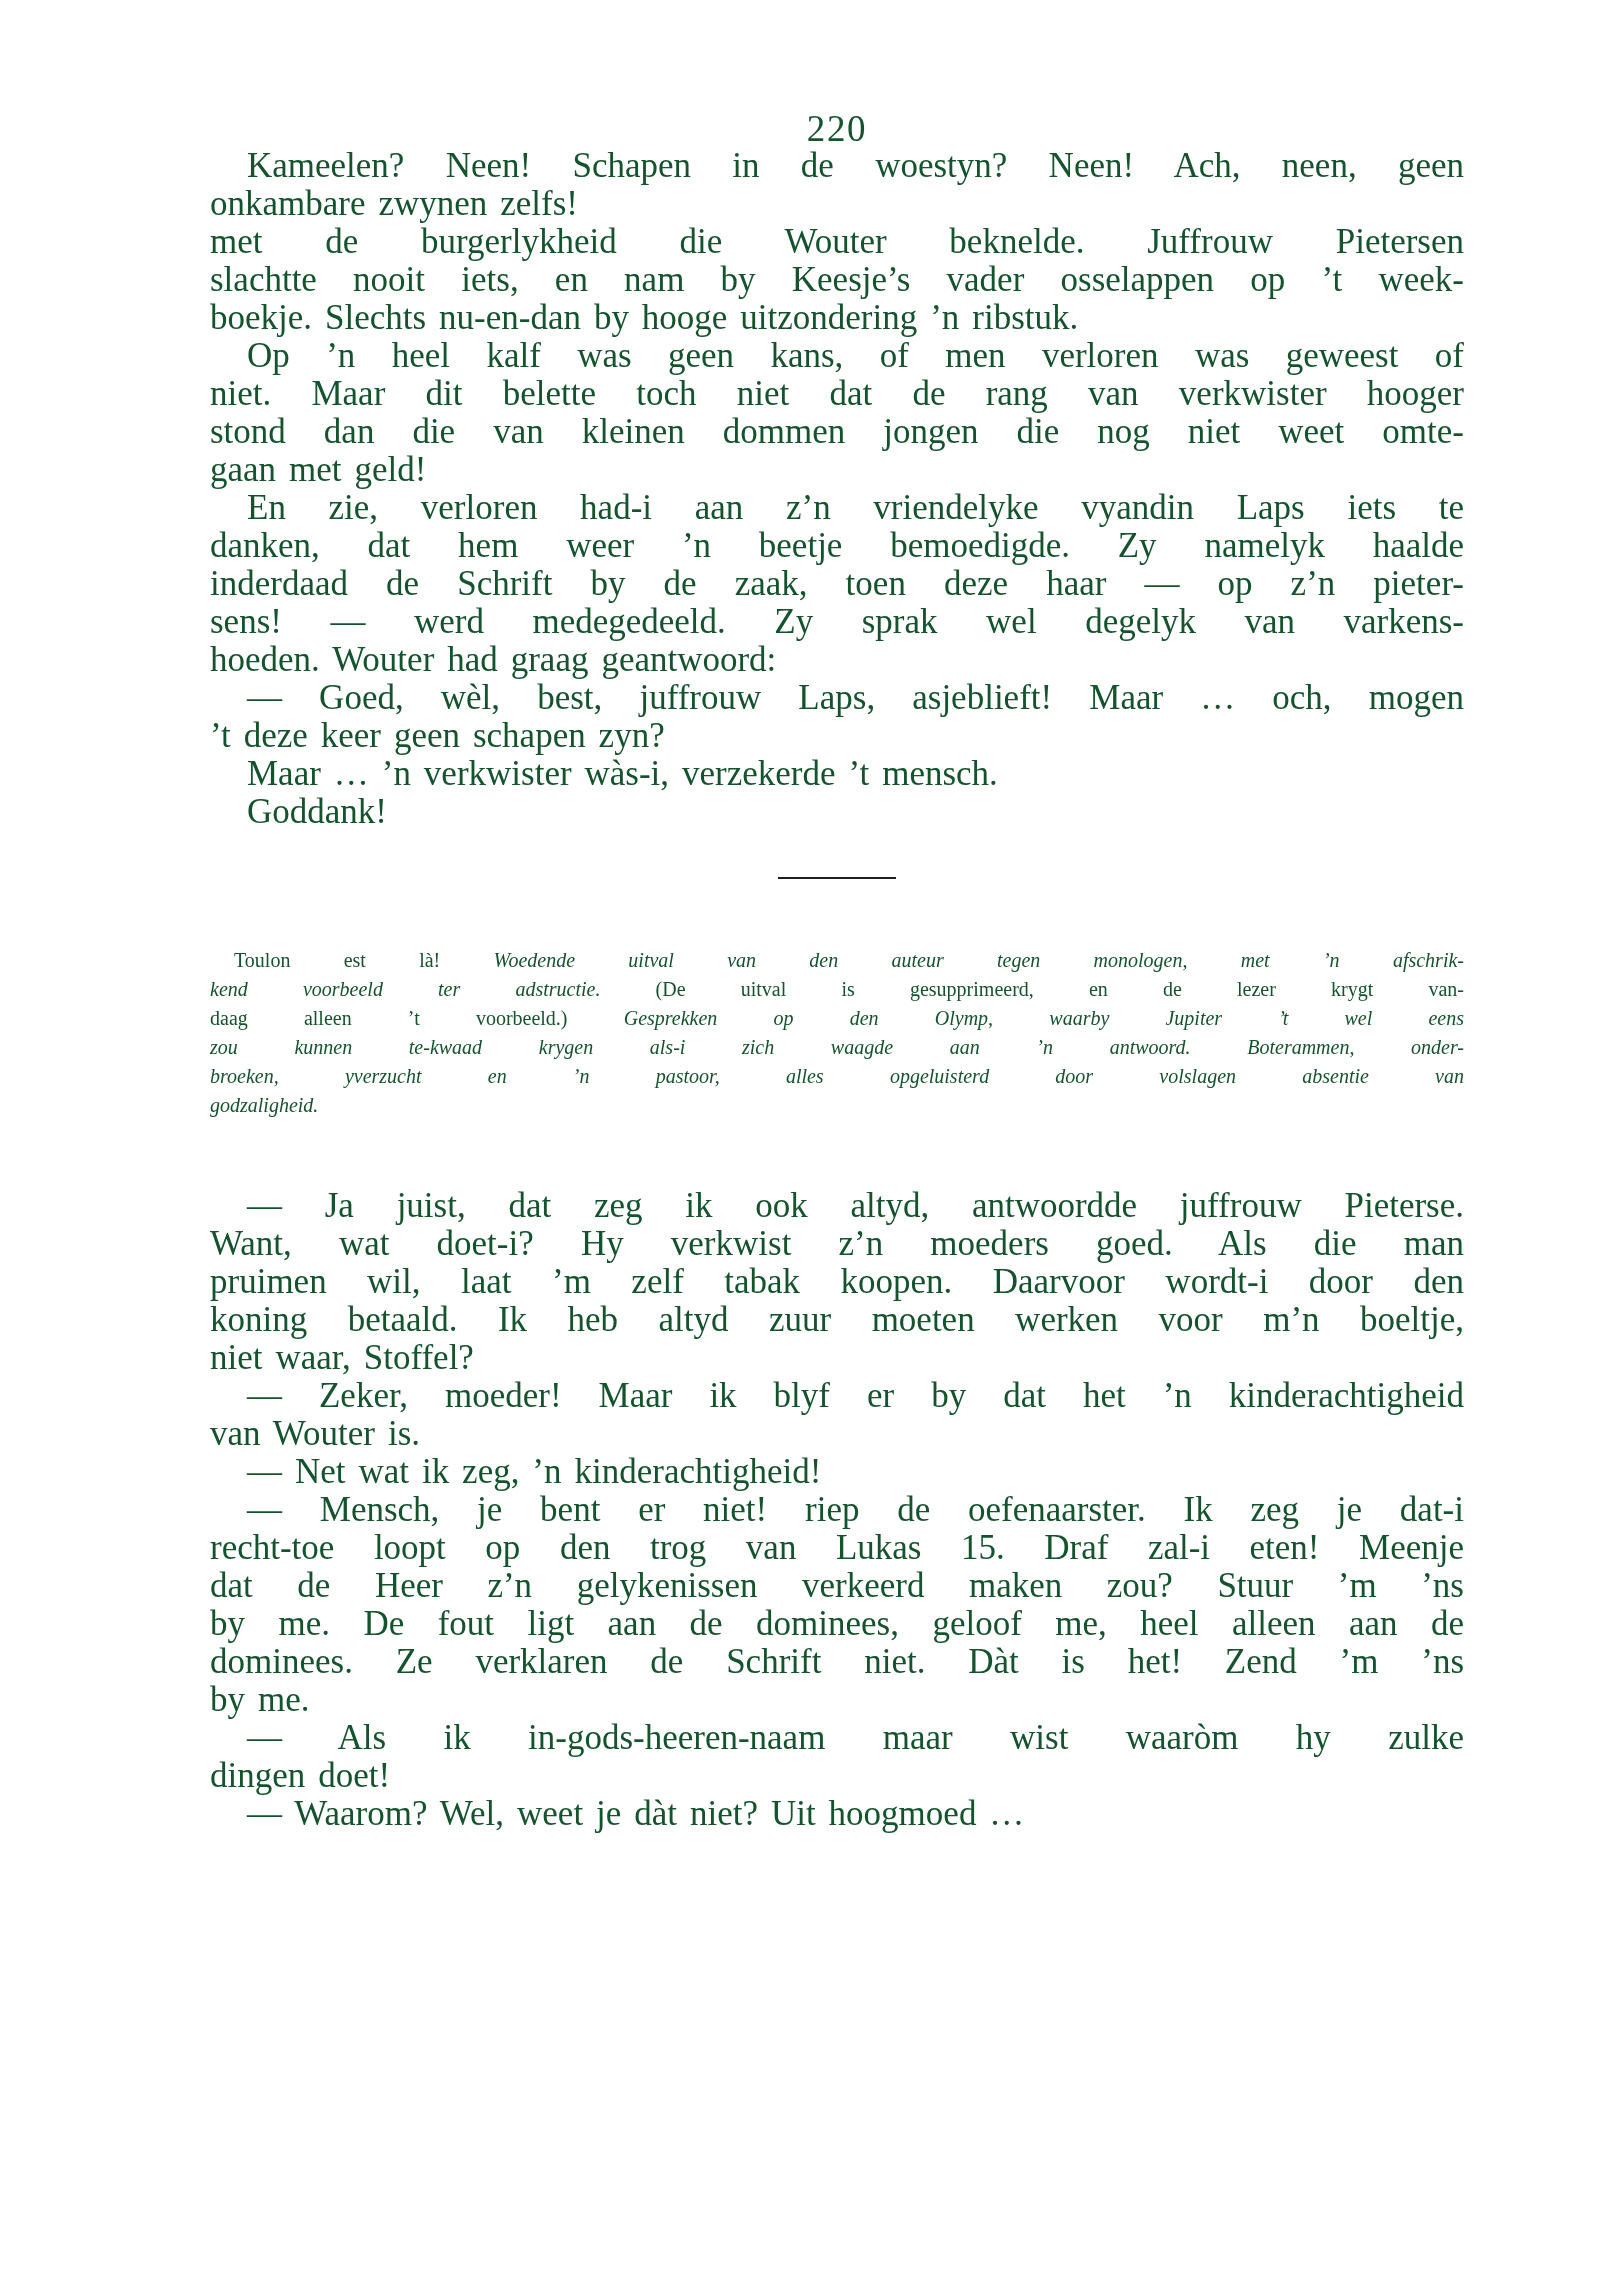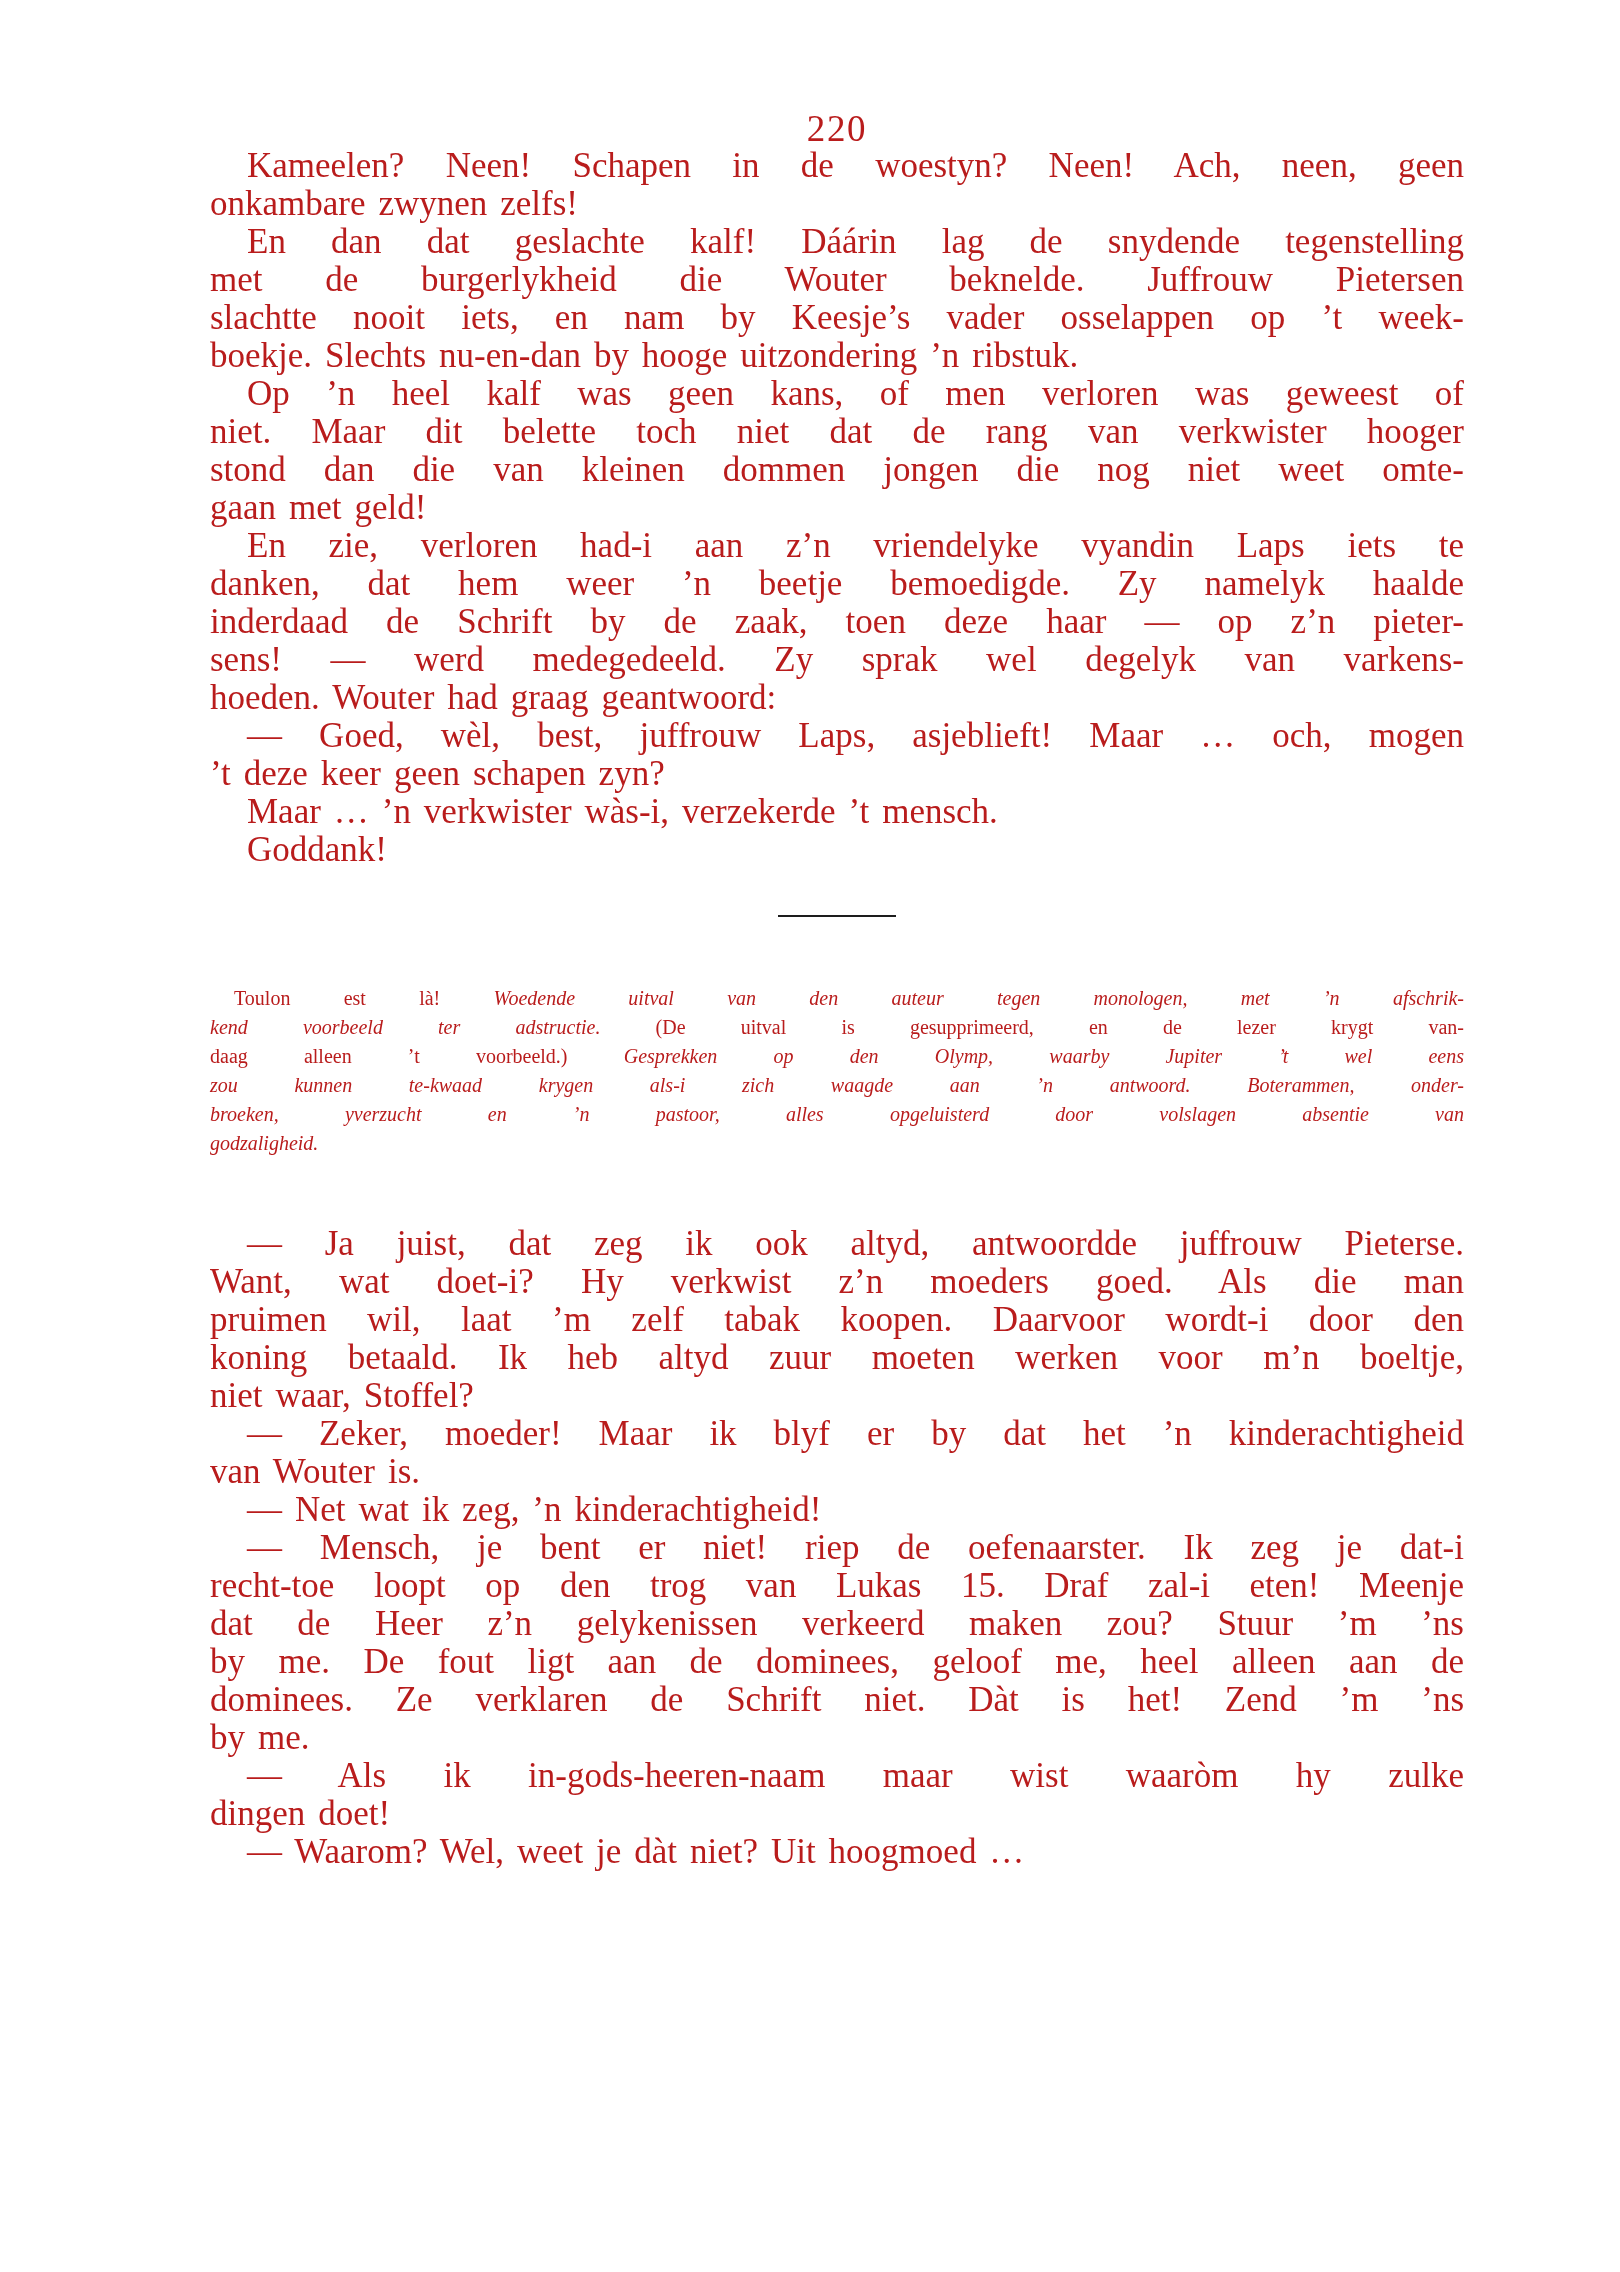--- a/index.html
+++ b/index.html
@@ -2,21 +2,21 @@
 <html style="font-size:12.7px"><head>
 <meta charset="utf-8">
 <style>
   html, body { margin: 0; padding: 0; background: #e8e8e8; }
   .page {
     position: relative;
     width: 1620px;
     height: 2273px;
     margin: 0 auto;
     background: #ffffff;
-    color: #b91c1c;
+    color: #14532d;
     font-family: "Liberation Serif", "DejaVu Serif", serif;
     overflow: hidden;
   }
   .content {
     width: 1254px;
     margin-left: 210px;
   }
   .page-number {
     padding-top: 110px;
     text-align: center;
@@ -59,21 +59,20 @@
 <div class="page">
   <div class="content">
     <div class="page-number">220</div>
 
     <div class="text-block" id="block1">
         <div>
           <div class="line first">Kameelen? Neen! Schapen in de woestyn? Neen! Ach, neen, geen</div>
           <div class="line last">onkambare zwynen zelfs!</div>
         </div>
         <div>
-          <div class="line first">En dan dat geslachte kalf! Dáárin lag de snydende tegenstelling</div>
           <div class="line">met de burgerlykheid die Wouter beknelde. Juffrouw Pietersen</div>
           <div class="line">slachtte nooit iets, en nam by Keesje’s vader osselappen op ’t week-</div>
           <div class="line last">boekje. Slechts nu-en-dan by hooge uitzondering ’n ribstuk.</div>
         </div>
         <div>
           <div class="line first">Op ’n heel kalf was geen kans, of men verloren was geweest of</div>
           <div class="line">niet. Maar dit belette toch niet dat de rang van verkwister hooger</div>
           <div class="line">stond dan die van kleinen dommen jongen die nog niet weet omte-</div>
           <div class="line last">gaan met geld!</div>
         </div>

